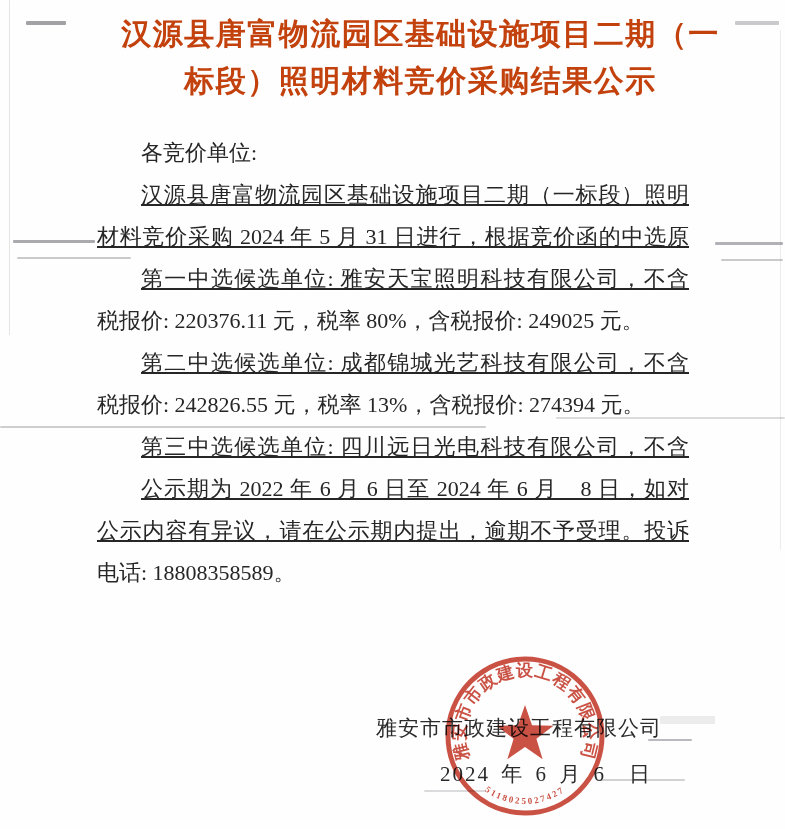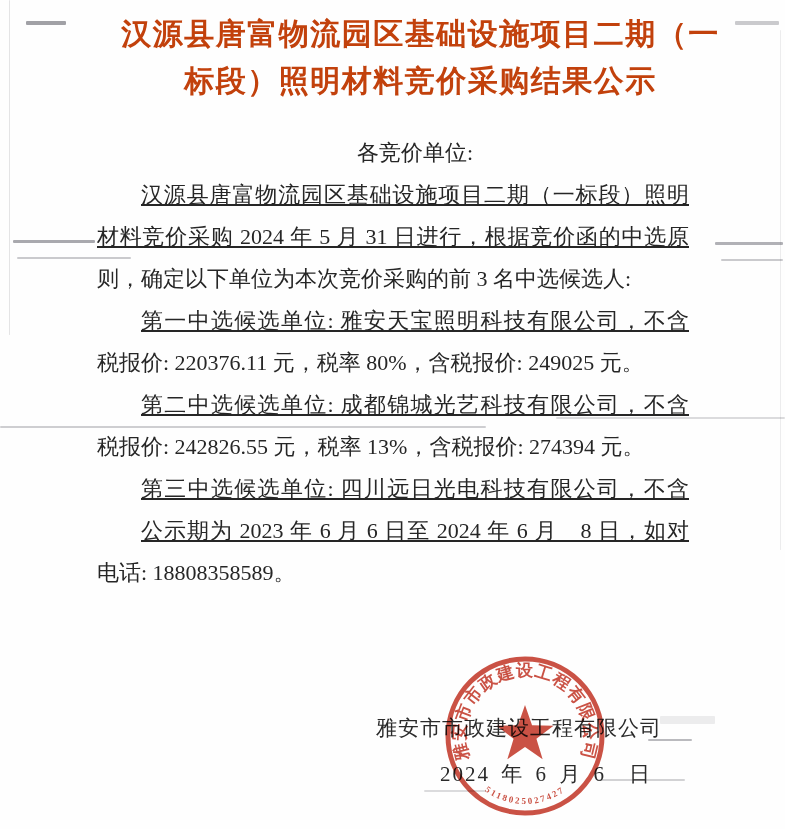--- a/index.html
+++ b/index.html
@@ -22,21 +22,21 @@
     color:#c2410c;
     padding-left:28px;
   }
   
   .doc-body{
     position:absolute;left:97px;top:132px;width:592px;
     font-size:22px;line-height:42px;
     color:#262626;
   }
   .line{width:592px;}
-  .line.indent{text-indent:44px;text-align:center;}
+  .line.indent{text-indent:44px;}
   .line.j{text-align:justify;text-align-last:justify;text-decoration:underline;}
   
   .sig-company{
     position:absolute;left:376px;top:714px;
     font-size:21px;letter-spacing:1px;color:#2a2a2a;
   }
   .sig-date{
     position:absolute;left:440px;top:760px;
     font-size:21px;letter-spacing:2px;word-spacing:4px;color:#2a2a2a;
   }
@@ -86,27 +86,27 @@
 
   <div class="doc-title">
     <div>汉源县唐富物流园区基础设施项目二期（一</div>
     <div>标段）照明材料竞价采购结果公示</div>
   </div>
 
   <div class="doc-body">
     <div class="line indent">各竞价单位:</div>
     <div class="line indent j">汉源县唐富物流园区基础设施项目二期（一标段）照明</div>
     <div class="line j">材料竞价采购 2024 年 5 月 31 日进行，根据竞价函的中选原</div>
-    <div class="line">则，确定以下单位为本次竞价采购的前 3 名中选候选人:</div>
     <div class="line indent j">第一中选候选单位: 雅安天宝照明科技有限公司，不含</div>
     <div class="line">税报价: 220376.11 元，税率 80%，含税报价: 249025 元。</div>
     <div class="line indent j">第二中选候选单位: 成都锦城光艺科技有限公司，不含</div>
     <div class="line">税报价: 242826.55 元，税率 13%，含税报价: 274394 元。</div>
     <div class="line indent j">第三中选候选单位: 四川远日光电科技有限公司，不含</div>
-    <div class="line indent j">公示期为 2023 年 6 月 6 日至 2024 年 6 月　8 日，如对</div>
+    <div class="line indent j">公示期为 2022 年 6 月 6 日至 2024 年 6 月　8 日，如对</div>
+    <div class="line j">公示内容有异议，请在公示期内提出，逾期不予受理。投诉</div>
     <div class="line">电话: 18808358589。</div>
   </div>
 
   <div class="sig-company">雅安市市政建设工程有限公司</div>
   <div class="sig-date">2024 年 6 月 6　日</div>
 
   <svg class="seal" viewBox="0 0 172 172">
     <defs>
       <path id="sealArcTop" d="M 30.4 108.5 A 60 60 0 1 1 141.6 108.5" fill="none"></path>
       <path id="sealArcBottom" d="M 27.1 120 A 68 68 0 0 0 144.9 120" fill="none"></path>

